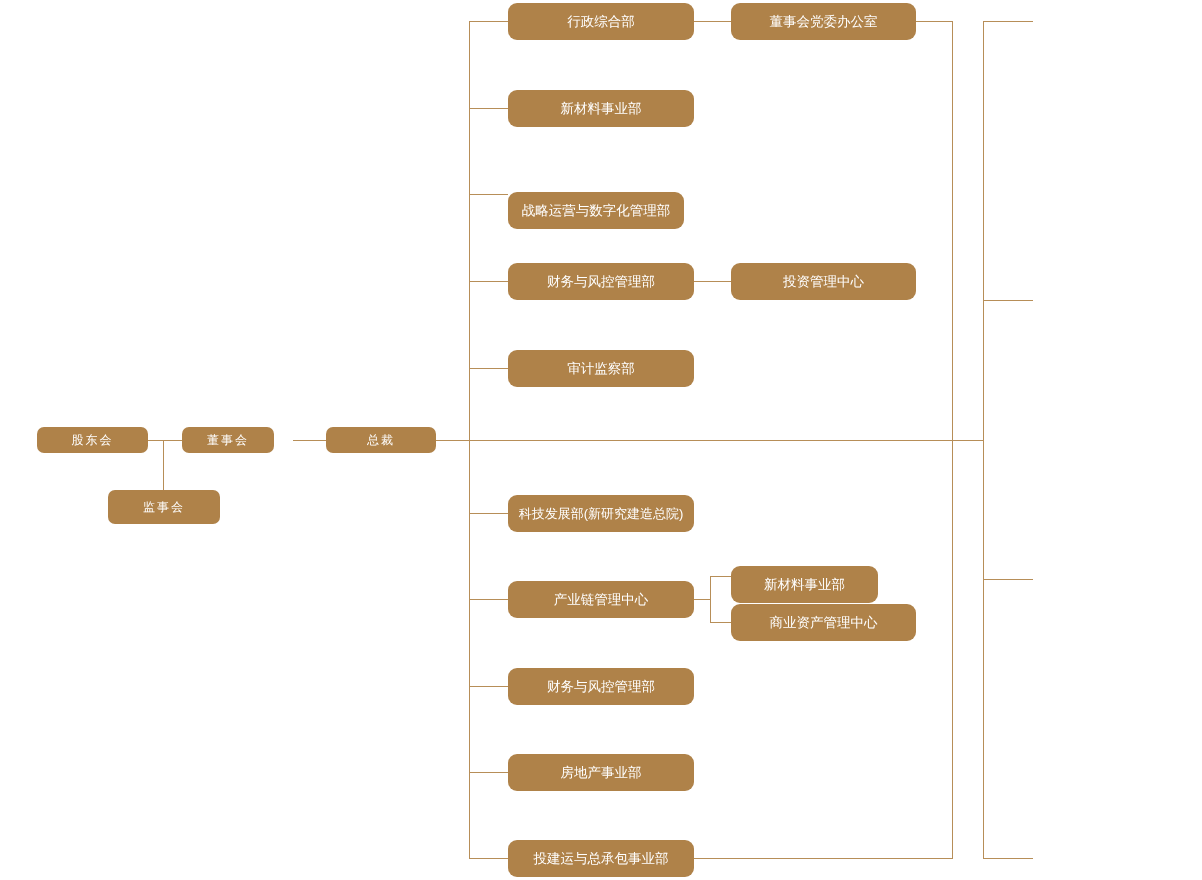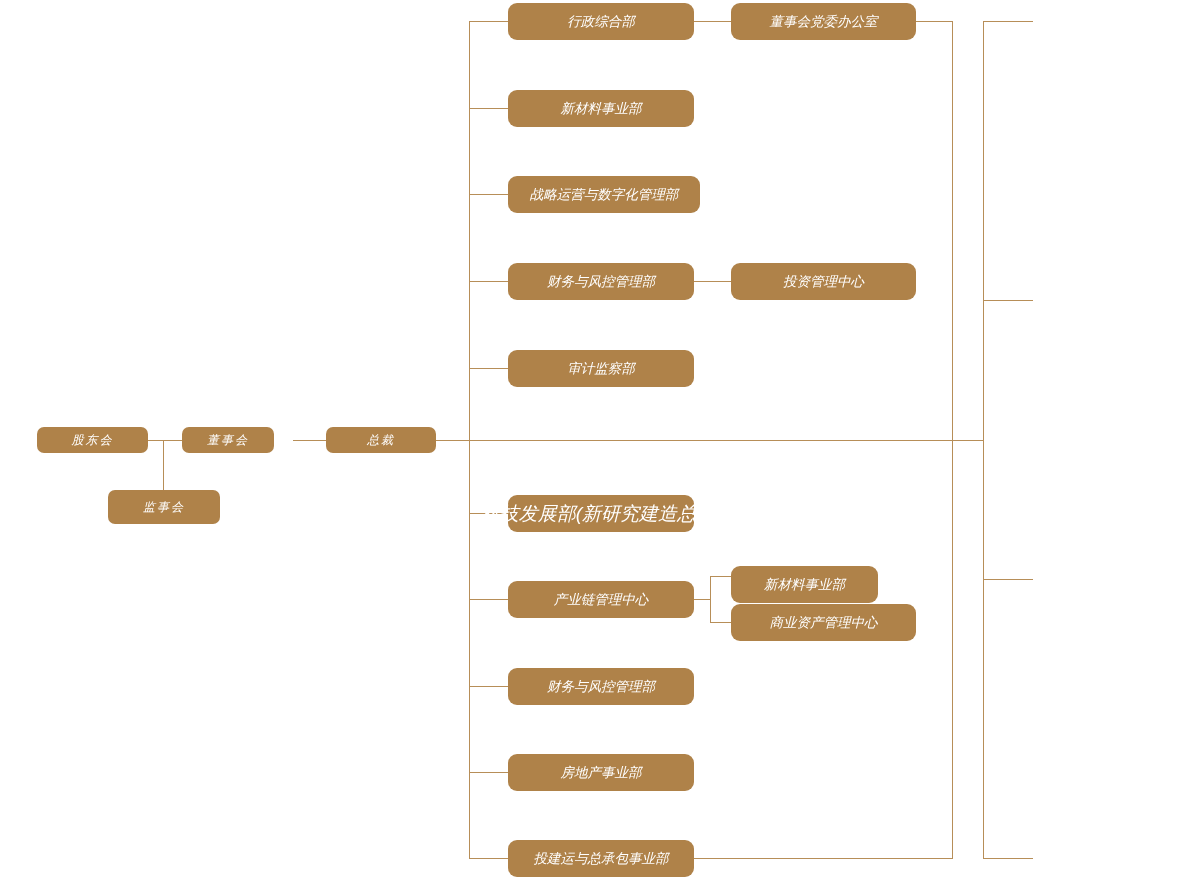--- a/index.html
+++ b/index.html
@@ -20,21 +20,20 @@
     background: var(--box-fill, #AF8249);
     color: var(--box-text, #ffffff);
     display: flex;
     align-items: center;
     justify-content: center;
     white-space: nowrap;
     font-size: 13.5px;
     border-radius: 9px;
     box-sizing: border-box;
     cursor: default;
-    font-style: italic;
   }
   .node.root {
     border-radius: 7px;
     letter-spacing: 2px;
     font-size: 12px;
   }
   .hline {
     position: absolute;
     height: 1px;
     background: var(--line-color, #B78E58);
@@ -83,24 +82,24 @@
   <div class="hline" style="left:983px;top:579px;width:50px"></div>
   <div class="hline" style="left:983px;top:858px;width:50px"></div>
 
   <div class="node root" style="left:37px;top:427px;width:111px;height:26px">股东会</div>
   <div class="node root" style="left:108px;top:490px;width:112px;height:34px">监事会</div>
   <div class="node root" style="left:182px;top:427px;width:92px;height:26px">董事会</div>
   <div class="node root" style="left:326px;top:427px;width:110px;height:26px">总裁</div>
 
   <div class="node" style="left:508px;top:3px;width:186px;height:37px">行政综合部</div>
   <div class="node" style="left:508px;top:90px;width:186px;height:37px">新材料事业部</div>
-  <div class="node" style="left:508px;top:176px;width:192px;height:37px">战略运营与数字化管理部</div>
+  <div class="node" style="left:508px;top:192px;width:176px;height:37px">战略运营与数字化管理部</div>
   <div class="node" style="left:508px;top:263px;width:186px;height:37px">财务与风控管理部</div>
   <div class="node" style="left:508px;top:350px;width:186px;height:37px">审计监察部</div>
-  <div class="node" style="left:508px;top:495px;width:186px;height:37px;font-size:19px">科技发展部(新研究建造总院)</div>
+  <div class="node" style="left:508px;top:495px;width:186px;height:37px;font-size:13px">科技发展部(新研究建造总院)</div>
   <div class="node" style="left:508px;top:581px;width:186px;height:37px">产业链管理中心</div>
   <div class="node" style="left:508px;top:668px;width:186px;height:37px">财务与风控管理部</div>
   <div class="node" style="left:508px;top:754px;width:186px;height:37px">房地产事业部</div>
   <div class="node" style="left:508px;top:840px;width:186px;height:37px">投建运与总承包事业部</div>
 
   <div class="node" style="left:731px;top:3px;width:185px;height:37px">董事会党委办公室</div>
   <div class="node" style="left:731px;top:263px;width:185px;height:37px">投资管理中心</div>
   <div class="node" style="left:731px;top:566px;width:147px;height:37px">新材料事业部</div>
   <div class="node" style="left:731px;top:604px;width:185px;height:37px">商业资产管理中心</div>
 

